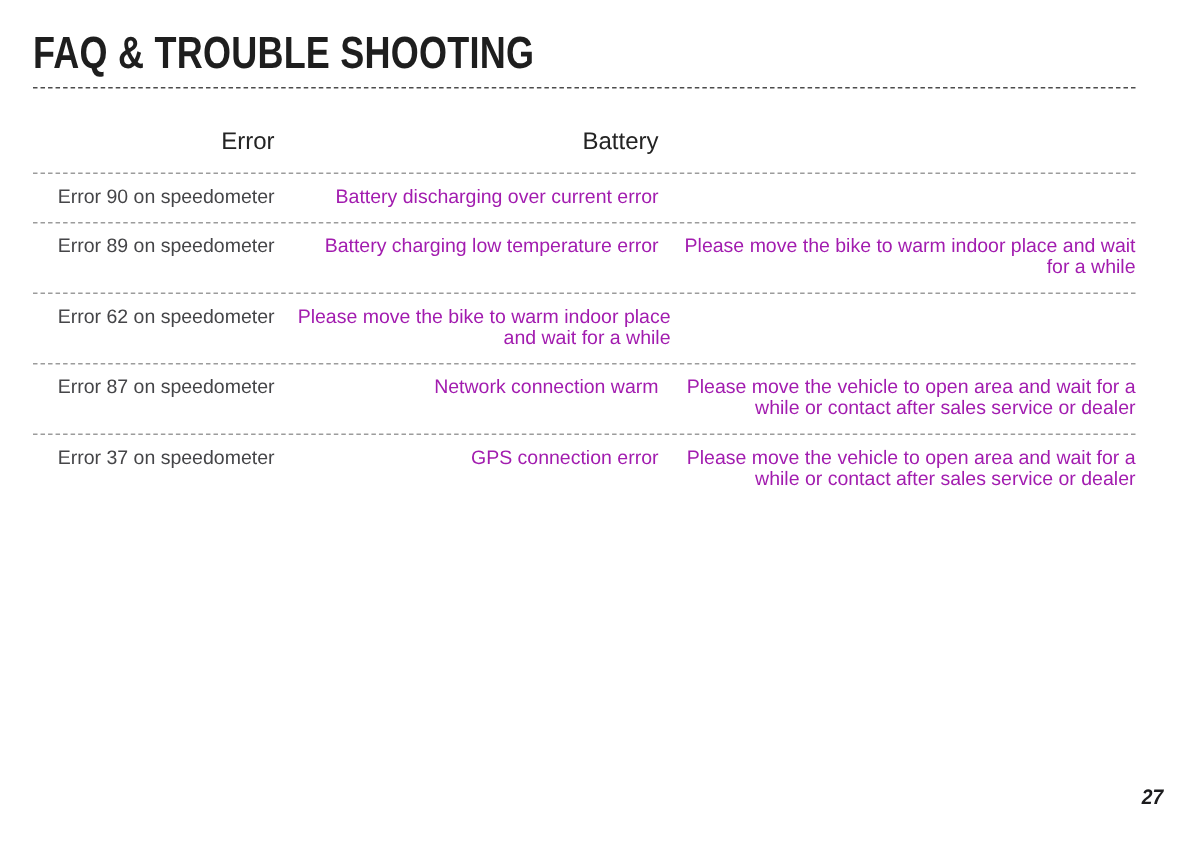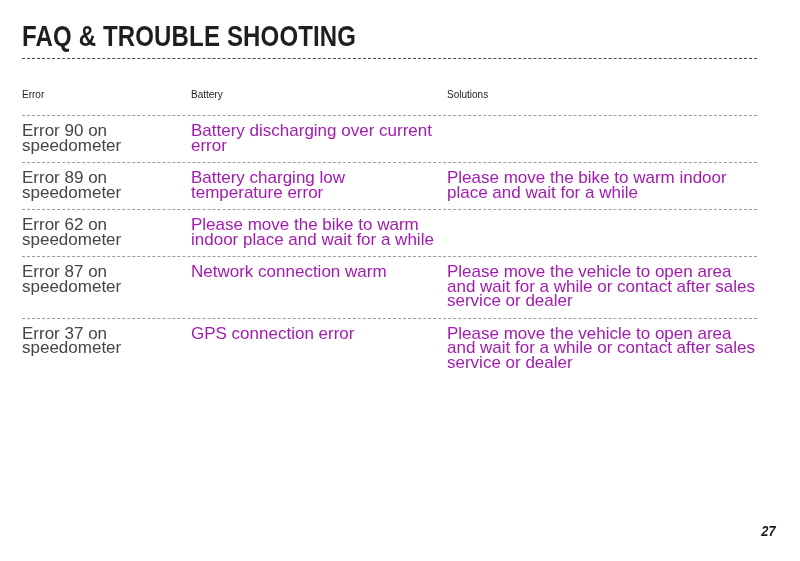--- a/index.html
+++ b/index.html
@@ -10,20 +10,21 @@
     width: 800px;
     height: 561px;
     background: #ffffff;
     font-family: "Liberation Sans", sans-serif;
     position: relative;
     overflow: hidden;
   }
   .page {
     position: absolute;
     inset: 0;
+    text-align: right;
   }
   .page-title {
     position: absolute;
     left: 22px;
     top: 20px;
     margin: 0;
     font-size: 30px;
     line-height: 32px;
     font-weight: 700;
     color: #1e1e1e;
@@ -52,26 +53,26 @@
     border-bottom: 1px dashed #9c9c9c;
     padding: 8px 0 9px 0;
   }
   .row.header-row {
     padding: 0 0 12px 0;
   }
   .row:last-child {
     border-bottom: none;
   }
   .cell {
-    font-size: 17px;
+    font-size: 13px;
     line-height: 14.5px;
     padding-right: 8px;
   }
   .header-cell {
-    font-size: 10px;
+    font-size: 16px;
     line-height: 16px;
     color: #232323;
   }
   .col-error {
     color: #454548;
   }
   .col-cause,
   .col-solution {
     color: #a21caf;
   }
@@ -97,21 +98,20 @@
 <div class="page">
 
   <h1 class="page-title">FAQ &amp; TROUBLE SHOOTING</h1>
   <div class="title-rule"></div>
 
   <div class="faq-table">
 
     <div class="row header-row">
       <div class="cell header-cell">Error</div>
       <div class="cell header-cell">Battery</div>
-      <div class="cell header-cell">Solutions</div>
     </div>
 
     <div class="row">
       <div class="cell col-error">Error 90 on speedometer</div>
       <div class="cell col-cause">Battery discharging over current error</div>
     </div>
 
     <div class="row">
       <div class="cell col-error">Error 89 on speedometer</div>
       <div class="cell col-cause">Battery charging low temperature error</div>

